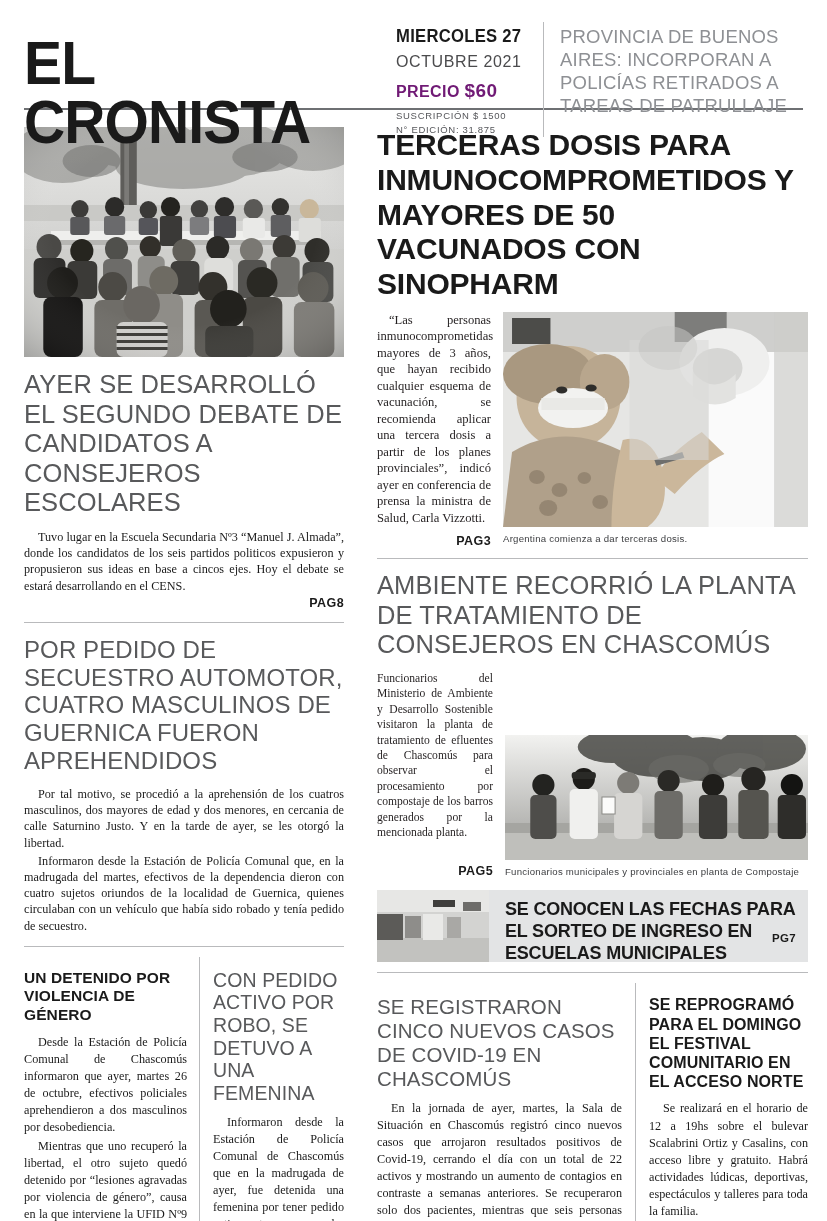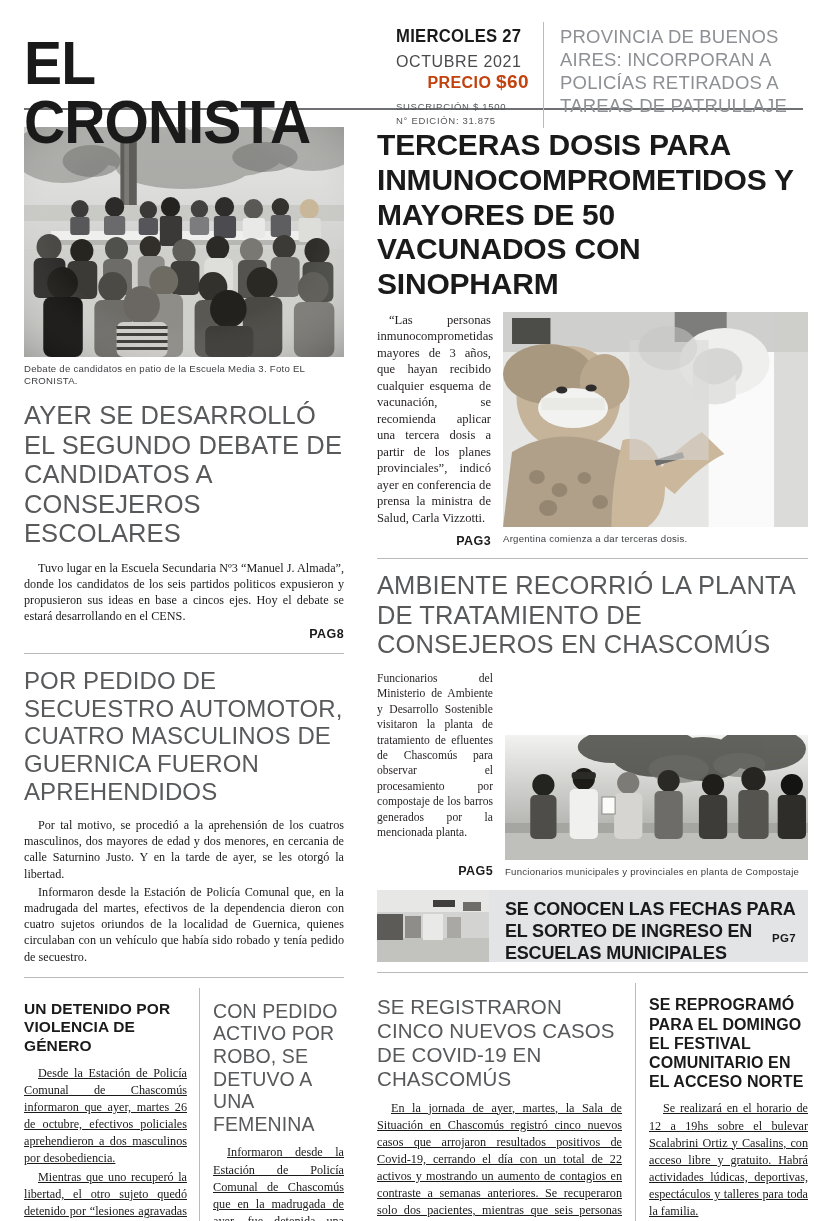--- a/index.html
+++ b/index.html
@@ -35,21 +35,21 @@
     margin-right:16px;
   }
   .dateline{
     font-weight:bold;font-size:17.5px;letter-spacing:0.3px;color:#1a1a1a;
     transform:scaleX(0.95);transform-origin:left;
   }
   .monthline{
     font-size:16px;letter-spacing:0.6px;color:#4b4b4d;margin-top:6px;font-weight:300;
   }
   .priceline{
-    font-weight:bold;font-size:16px;letter-spacing:0.4px;color:#c2410c;text-align:right;
+    margin-top:9px;font-weight:bold;font-size:16px;letter-spacing:0.4px;color:#701a75;
   }
   .priceline .amt{font-size:19px;}
   .subline{
     margin-top:7px;font-size:9.5px;letter-spacing:0.7px;color:#55565a;line-height:1.45;
   }
   .topstory{
     flex:1;padding-top:4px;
     font-size:18.5px;line-height:1.24;letter-spacing:0.2px;
     color:#8e9094;font-weight:300;
   }
@@ -91,21 +91,21 @@
     font-family:"Liberation Serif", serif;
     font-size:15.5px;line-height:1.32;color:#1a1a1a;margin:12px 0 10px 0;
   }
   p.body{
     font-family:"Liberation Serif", serif;
     font-size:12.2px;line-height:1.33;color:#1a1a1a;
     text-align:justify;margin:0;text-indent:14px;
     hyphens:auto;-webkit-hyphens:auto;
   }
   p.body + p.body{margin-top:2px;}
-  p.body.narrow{font-size:12.2px;line-height:1.4;text-decoration:underline;}
+  p.body.narrow{font-size:12.2px;line-height:1.4;}
   .pag{
     font-weight:bold;font-size:12.5px;letter-spacing:0.4px;color:#1a1a1a;
     text-align:right;margin-top:2px;
   }
 
   
   .quote-row{display:flex;margin-top:10px;}
   .quote-col{width:126px;padding-right:12px;box-sizing:border-box;}
   .quote-col p{
     font-family:"Liberation Serif", serif;
@@ -276,21 +276,20 @@
             <rect x="96" y="213" width="53" height="3"></rect>
               <rect x="96" y="220" width="53" height="3"></rect>
           </g>
         </g>
         <g>
           <circle cx="212" cy="182" r="19" fill="#22211d"></circle>
           <rect x="188" y="199" width="50" height="31" fill="#3b3a36" rx="7"></rect>
         </g>
         <rect width="332" height="230" fill="url(#vig)"></rect>
       </svg>
-      <div class="caption">Debate de candidatos en patio de la Escuela Media 3. Foto EL CRONISTA.</div>
 
       <h2 class="light">AYER SE DESARROLLÓ EL SEGUNDO DEBATE DE CANDIDATOS A CONSEJEROS ESCOLARES</h2>
       <p class="body">Tuvo lugar en la Escuela Secundaria Nº3 “Manuel J. Almada”, donde los candidatos de los seis partidos politicos expusieron y propusieron sus ideas en base a cincos ejes. Hoy el debate se estará desarrollando en el CENS.</p>
       <div class="pag">PAG8</div>
 
       <div class="sep2"></div>
 
       <h2 class="light sm">POR PEDIDO DE SECUESTRO AUTOMOTOR, CUATRO MASCULINOS DE GUERNICA FUERON APREHENDIDOS</h2>
       <p class="body">Por tal motivo, se procedió a la aprehensión de los cuatros masculinos, dos mayores de edad y dos menores, en cercania de calle Saturnino Justo. Y en la tarde de ayer, se les otorgó la libertad.</p>
       <p class="body">Informaron desde la Estación de Policía Comunal que, en la madrugada del martes, efectivos de la dependencia dieron con cuatro sujetos oriundos de la localidad de Guernica, quienes circulaban con un vehículo que había sido robado y tenía pedido de secuestro.</p>

